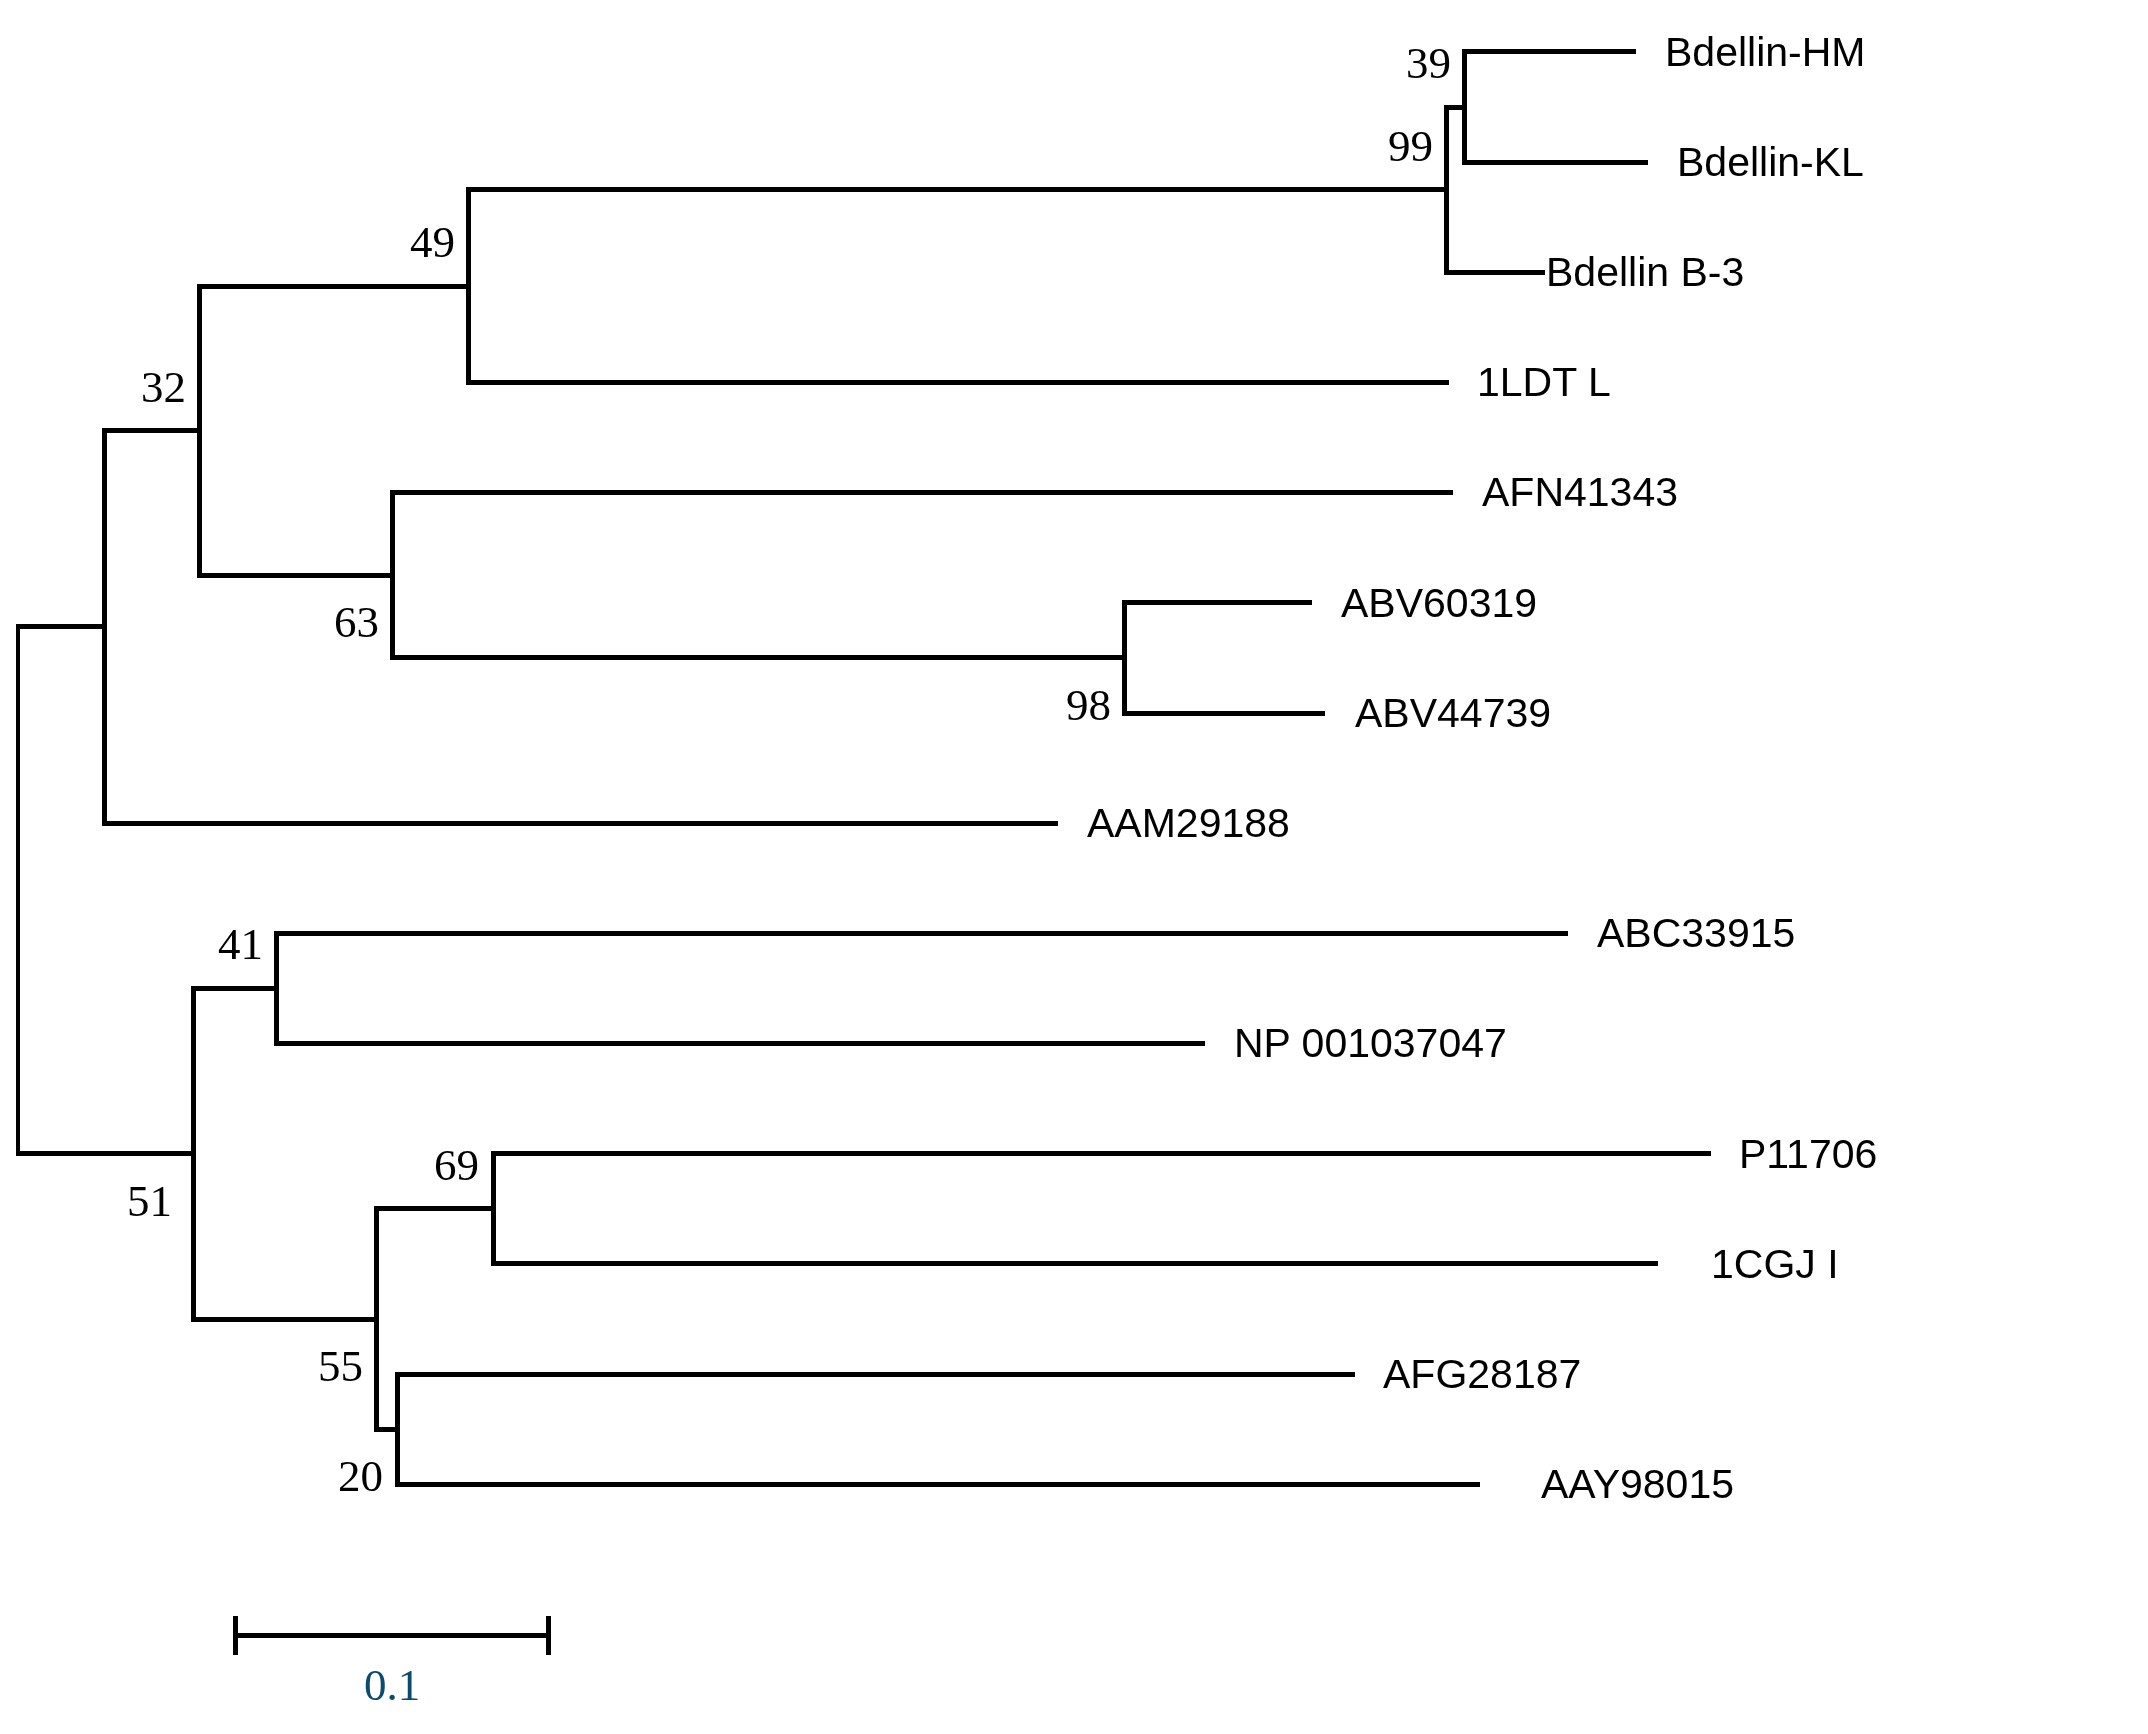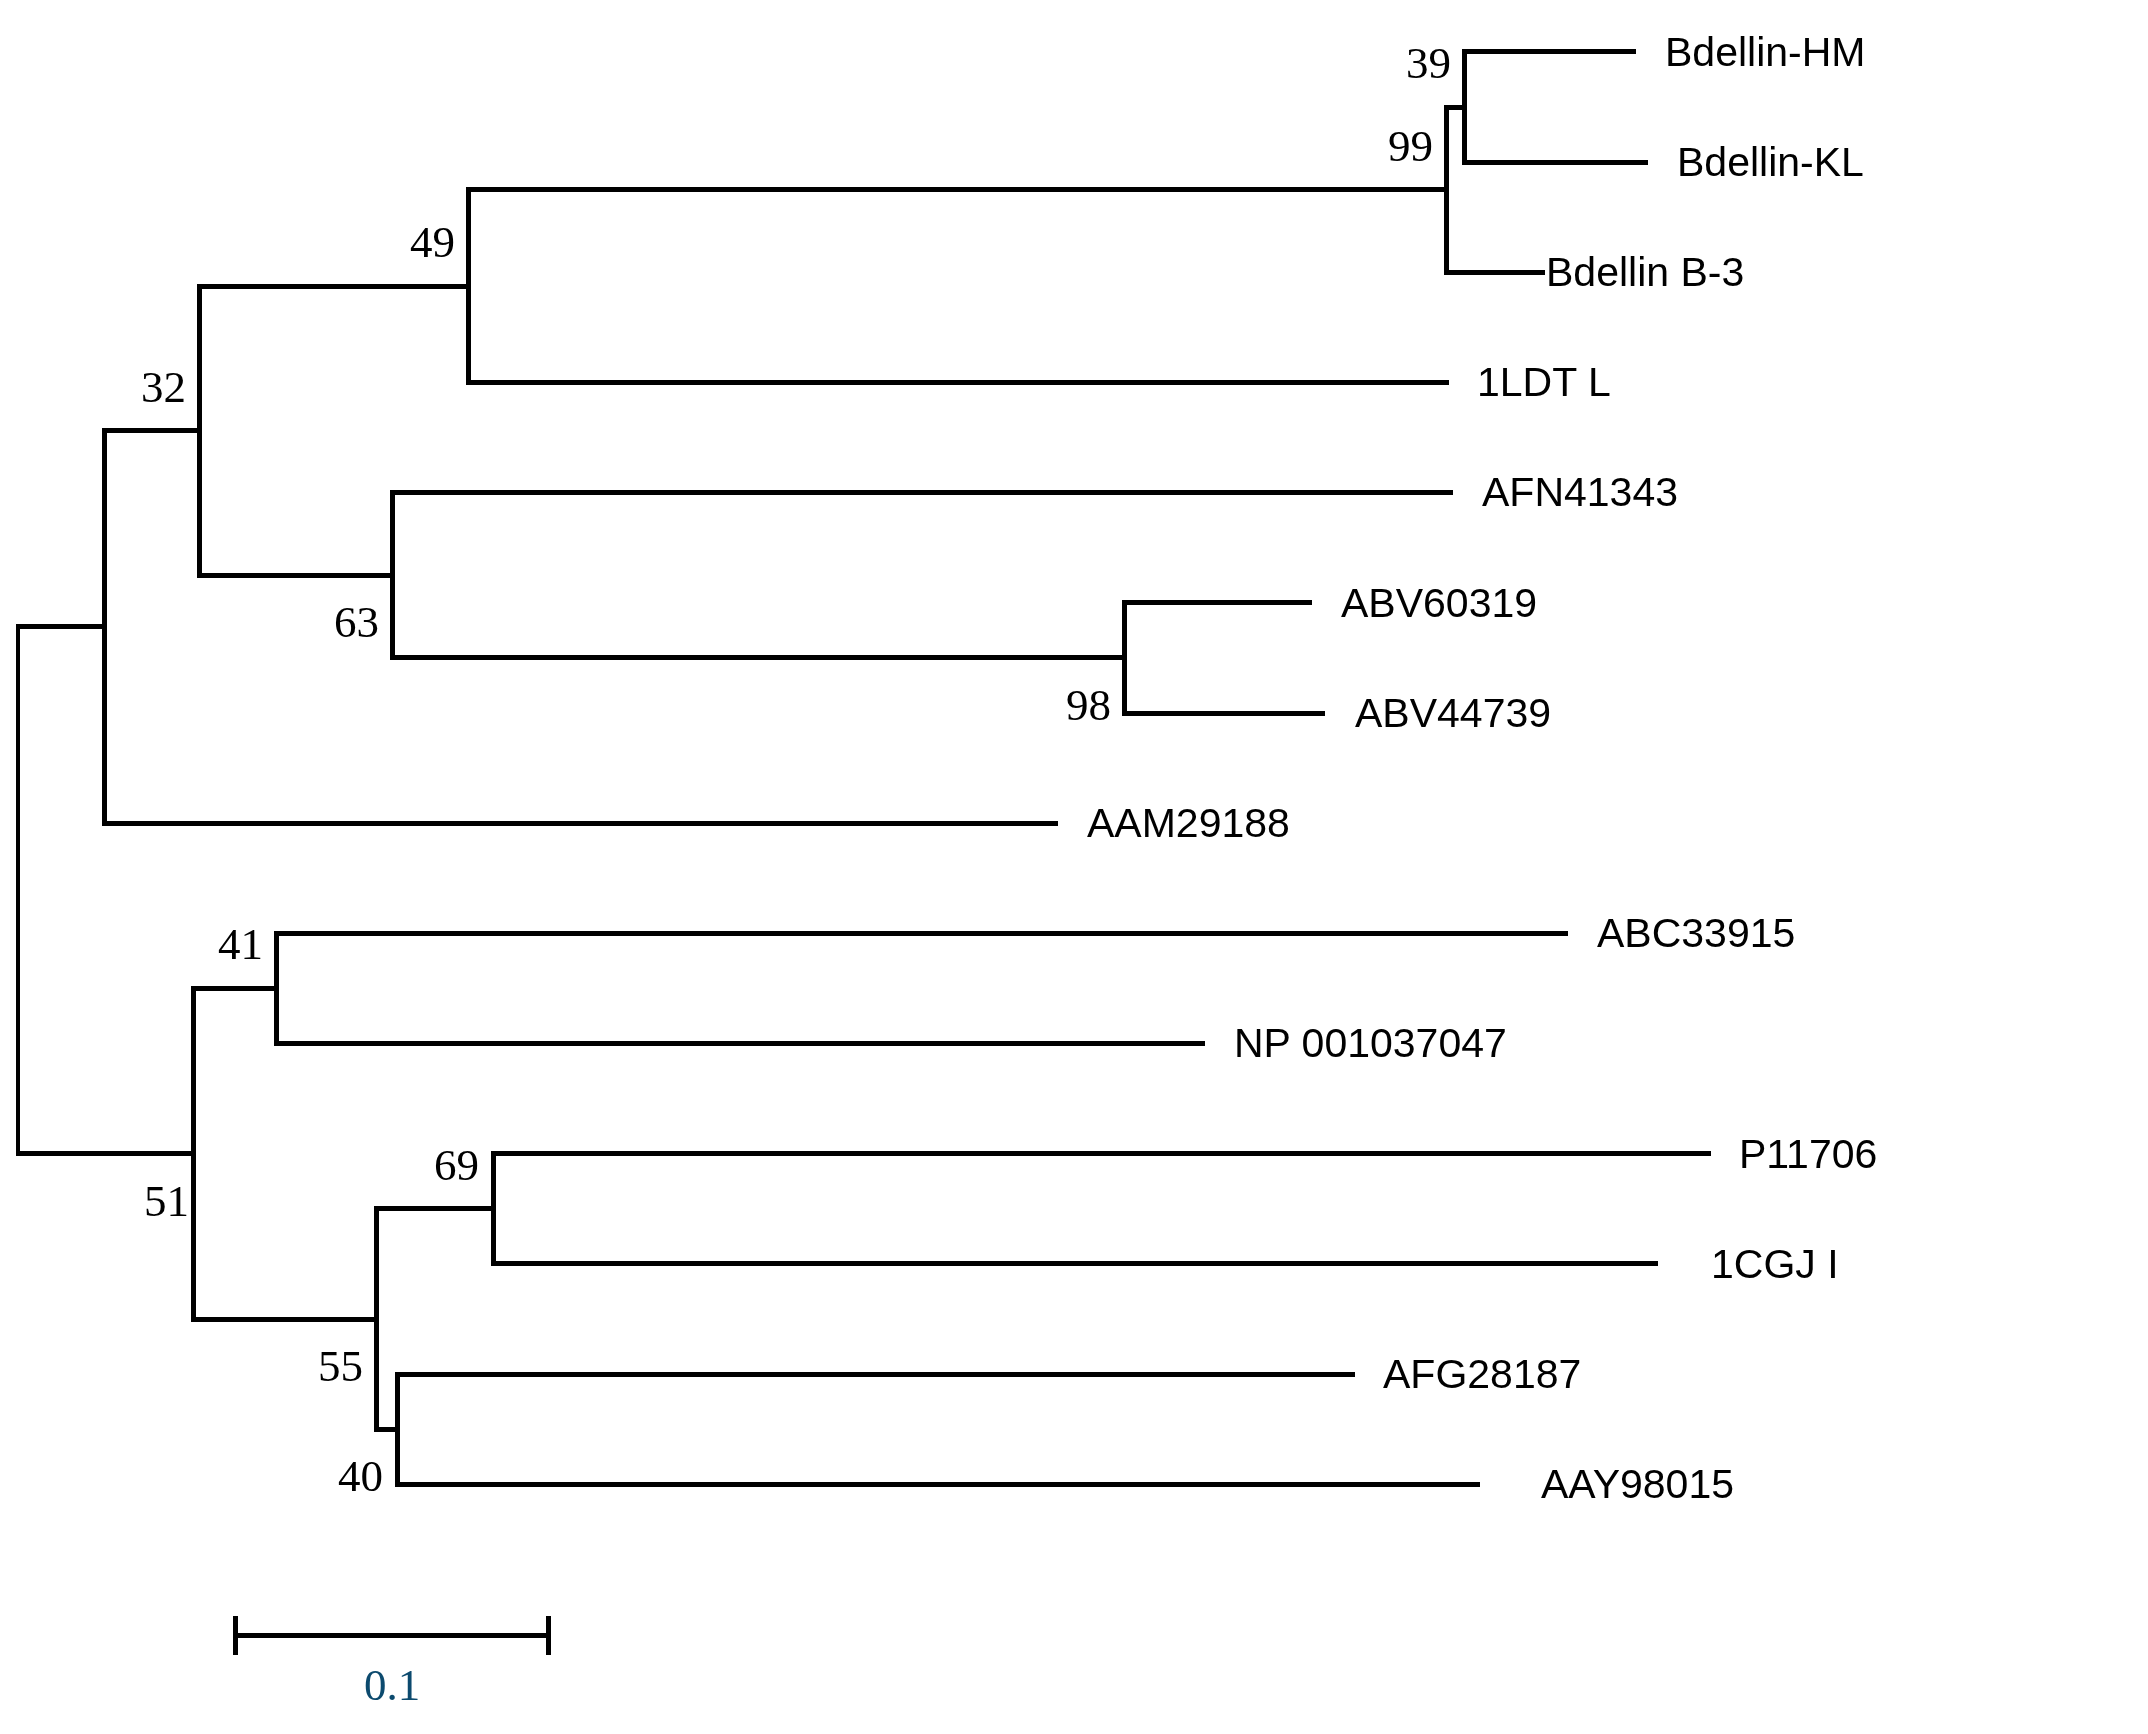--- a/index.html
+++ b/index.html
@@ -54,41 +54,41 @@
       <div class="line" style="left: 390px; top: 655px; width: 737px; height: 4.5px;"></div>
       <div class="bootstrap" style="left: 1111px; top: 679px; transform: translate(-100%, 0px);">98</div>
       <div class="line" style="left: 1122px; top: 600px; width: 4.5px; height: 115px;"></div>
       <div class="line" style="left: 1122px; top: 600px; width: 190px; height: 4.5px;"></div>
       <div class="taxon" style="left: 1341px; top: 603px;">ABV60319</div>
       <div class="line" style="left: 1122px; top: 711px; width: 203px; height: 4.5px;"></div>
       <div class="taxon" style="left: 1355px; top: 713px;">ABV44739</div>
       <div class="line" style="left: 102px; top: 821px; width: 956px; height: 4.5px;"></div>
       <div class="taxon" style="left: 1087px; top: 823px;">AAM29188</div>
       <div class="line" style="left: 15.6px; top: 1151px; width: 180px; height: 4.5px;"></div>
-      <div class="bootstrap" style="left: 189px; top: 1175px; transform: translate(-100%, 0px);">51</div>
+      <div class="bootstrap" style="left: 172px; top: 1175px; transform: translate(-100%, 0px);">51</div>
       <div class="line" style="left: 191px; top: 986px; width: 4.5px; height: 335px;"></div>
       <div class="line" style="left: 191px; top: 986px; width: 87px; height: 4.5px;"></div>
       <div class="bootstrap" style="left: 263px; top: 970px; transform: translate(-100%, -100%);">41</div>
       <div class="line" style="left: 274px; top: 931px; width: 4.5px; height: 115px;"></div>
       <div class="line" style="left: 274px; top: 931px; width: 1294px; height: 4.5px;"></div>
       <div class="taxon" style="left: 1597px; top: 933px;">ABC33915</div>
       <div class="line" style="left: 274px; top: 1041px; width: 931px; height: 4.5px;"></div>
       <div class="taxon" style="left: 1234px; top: 1043px;">NP 001037047</div>
       <div class="line" style="left: 191px; top: 1317px; width: 187px; height: 4.5px;"></div>
       <div class="bootstrap" style="left: 363px; top: 1340px; transform: translate(-100%, 0px);">55</div>
       <div class="line" style="left: 374px; top: 1206px; width: 4.5px; height: 225px;"></div>
       <div class="line" style="left: 374px; top: 1206px; width: 121px; height: 4.5px;"></div>
       <div class="bootstrap" style="left: 479px; top: 1191px; transform: translate(-100%, -100%);">69</div>
       <div class="line" style="left: 491px; top: 1151px; width: 4.5px; height: 115px;"></div>
       <div class="line" style="left: 491px; top: 1151px; width: 1220px; height: 4.5px;"></div>
       <div class="taxon" style="left: 1739px; top: 1154px;">P11706</div>
       <div class="line" style="left: 491px; top: 1261px; width: 1167px; height: 4.5px;"></div>
       <div class="taxon" style="left: 1687px; top: 1264px; margin-left: 24px;">1CGJ I</div>
       <div class="line" style="left: 374px; top: 1427px; width: 25px; height: 4.5px;"></div>
-      <div class="bootstrap" style="left: 383px; top: 1450px; transform: translate(-100%, 0px);">40</div>
+      <div class="bootstrap" style="left: 383px; top: 1450px; transform: translate(-100%, 0px);">20</div>
       <div class="line" style="left: 395px; top: 1372px; width: 4.5px; height: 115px;"></div>
       <div class="line" style="left: 395px; top: 1372px; width: 960px; height: 4.5px;"></div>
       <div class="taxon" style="left: 1383px; top: 1374px;">AFG28187</div>
       <div class="line" style="left: 395px; top: 1482px; width: 1085px; height: 4.5px;"></div>
       <div class="taxon" style="left: 1508px; top: 1484px; margin-left: 33px;">AAY98015</div>
     </div>
   <div id="scale-bar">
     <div class="sb-line"></div>
     <div class="sb-tick left"></div>
     <div class="sb-tick right"></div>

